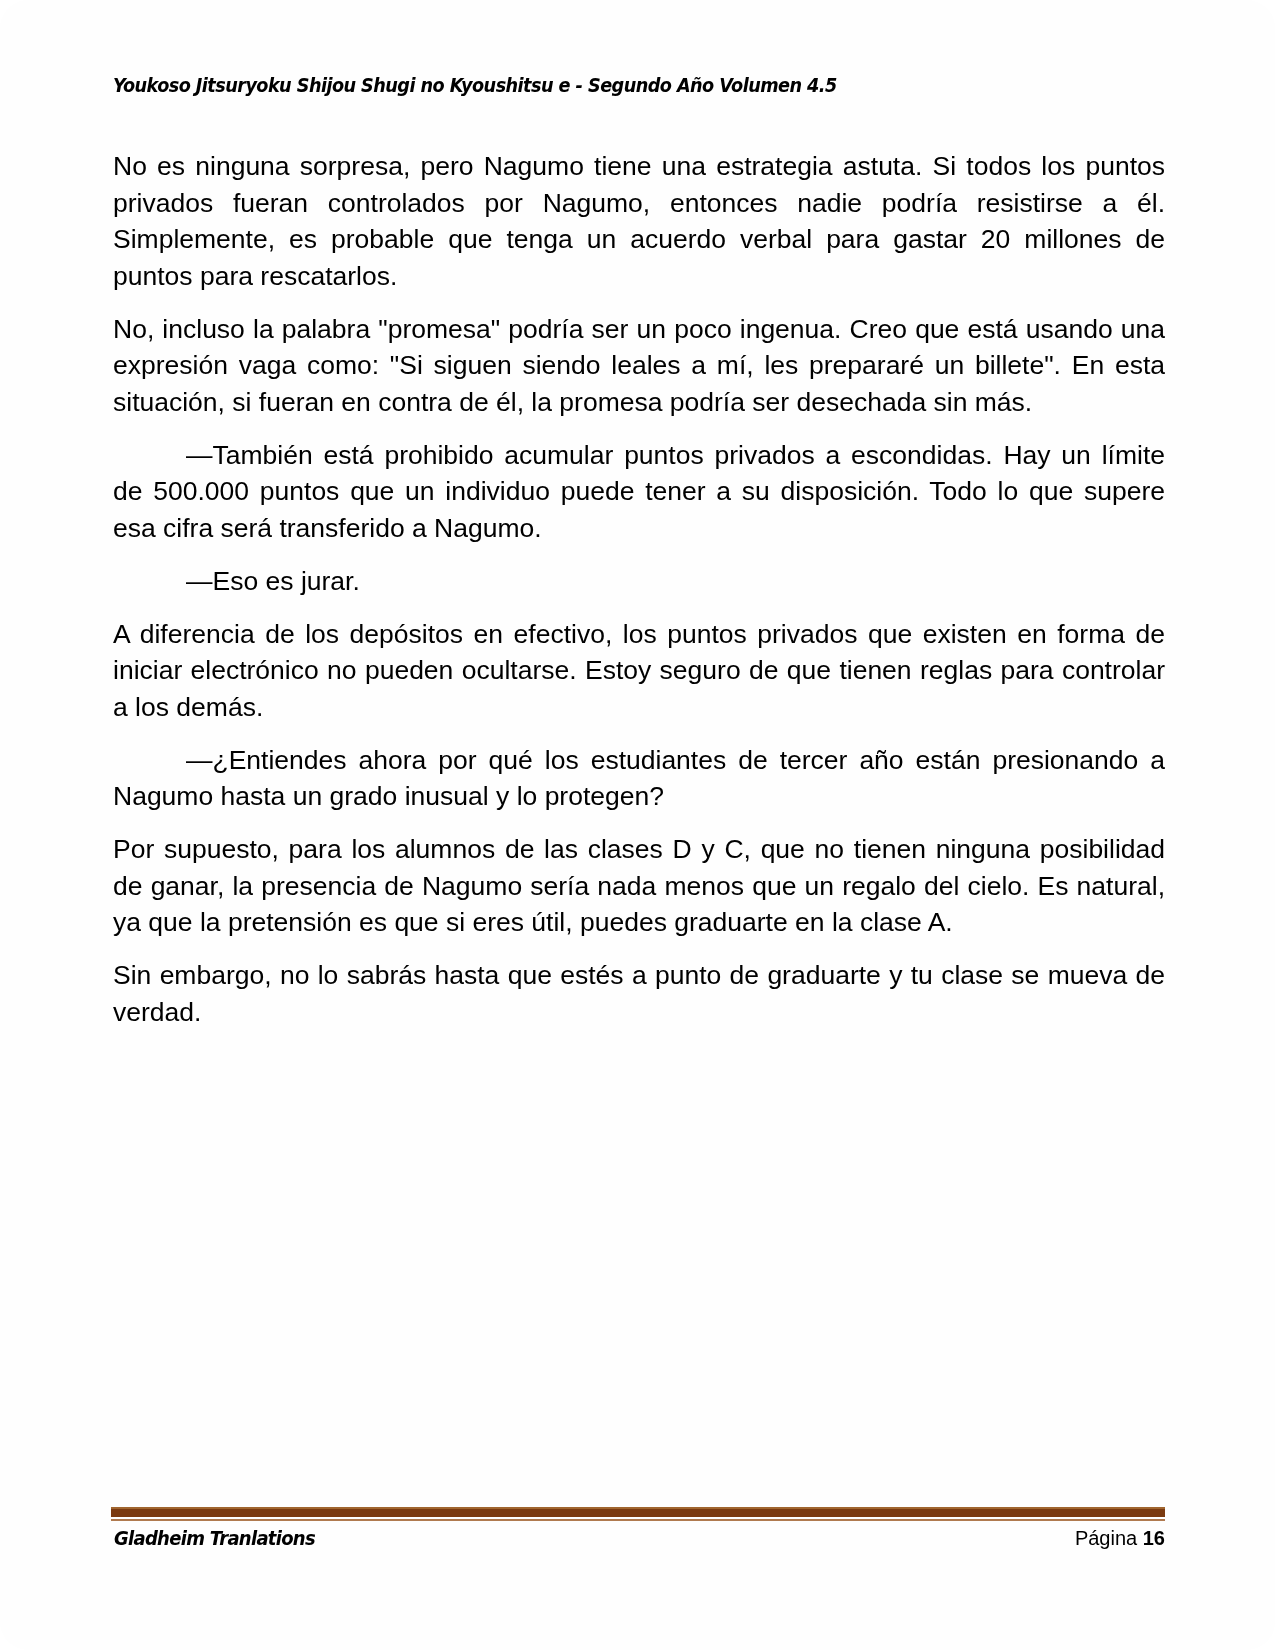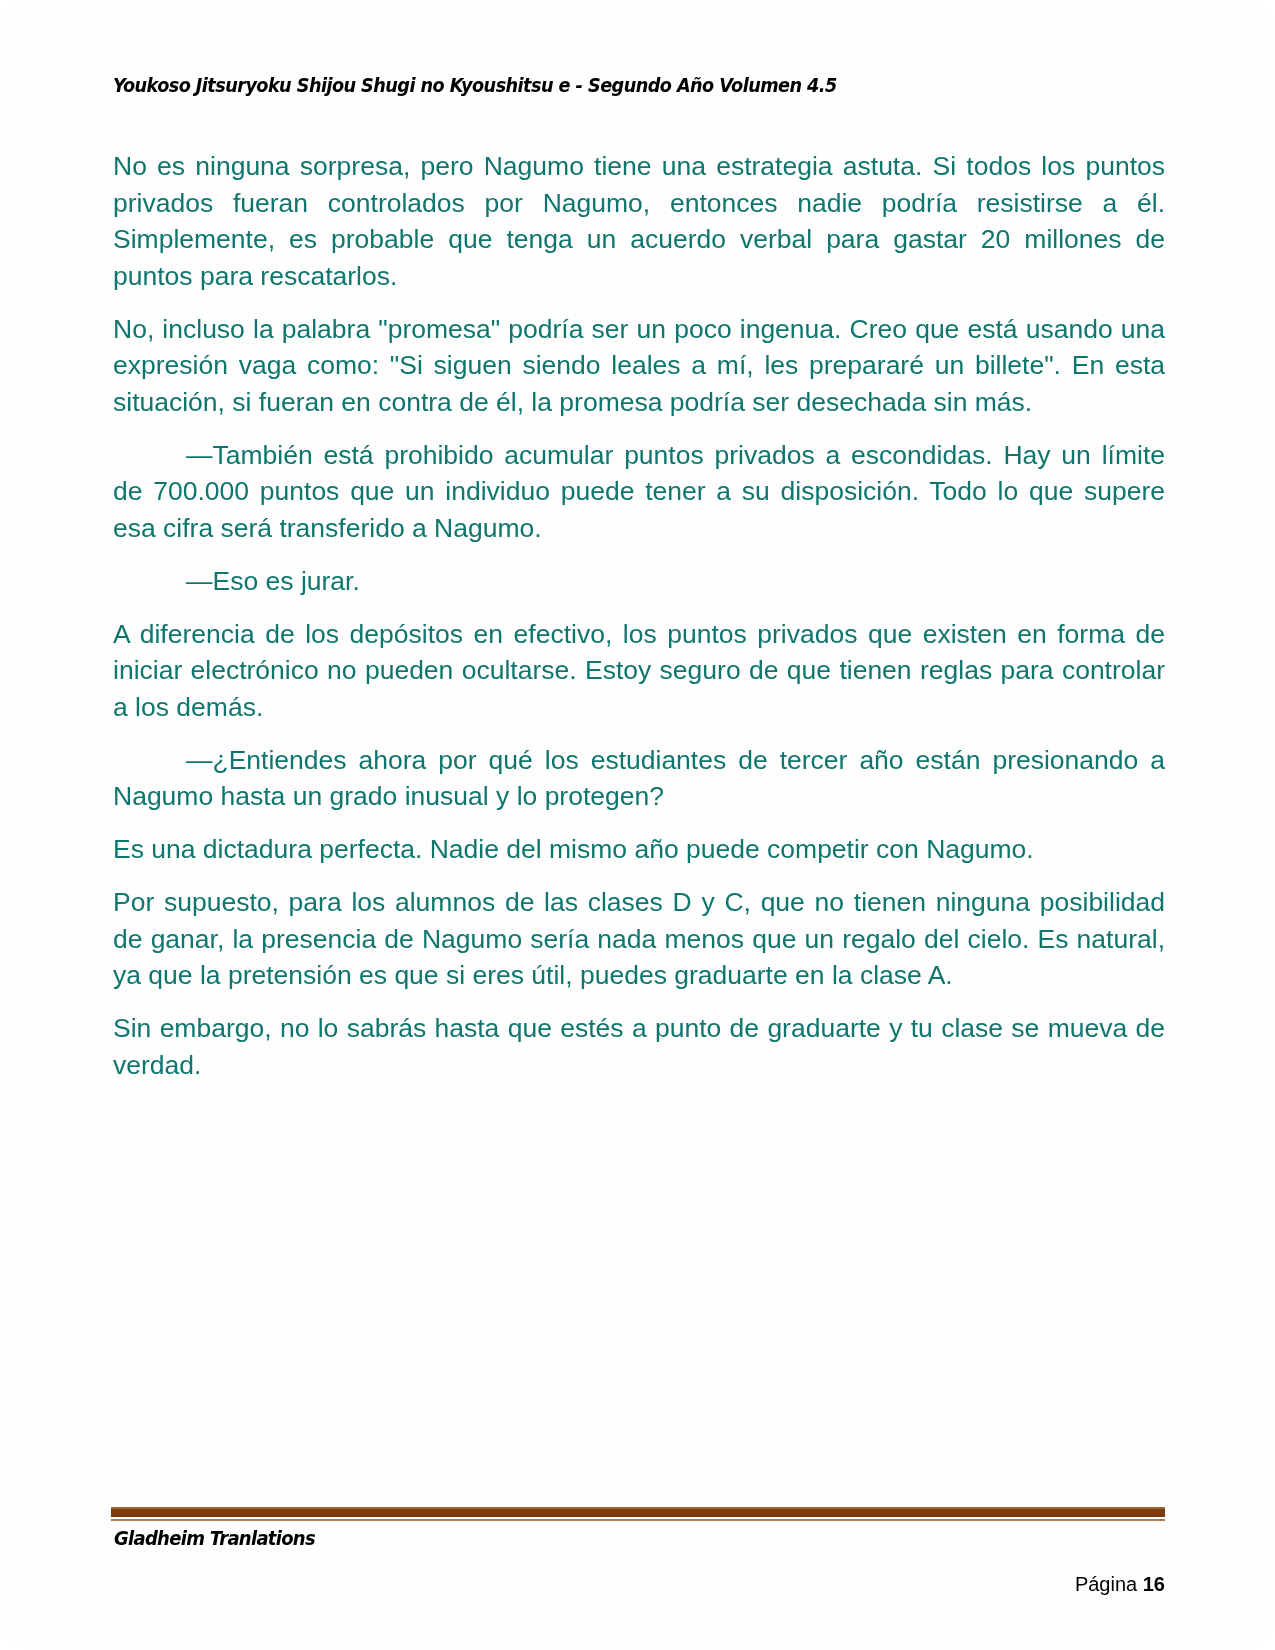--- a/index.html
+++ b/index.html
@@ -7,55 +7,54 @@
     .page { position: absolute; left: 0; top: 0; width: 1275px; height: 1650px; background: #fefefe; border-radius: 28px; }
     .header {
       position: absolute; left: 113px; top: 74px; width: 1060px;
       font-family: "DejaVu Sans", sans-serif; font-weight: bold; font-style: italic;
       font-size: 19px; letter-spacing: -0.6px; color: #000;
       transform: scaleX(0.93); transform-origin: left center;
     }
     .body-text {
       position: absolute; left: 113px; top: 148px; width: 1052px;
       font-family: "Liberation Sans", sans-serif; font-size: 26.5px; line-height: 36.5px;
-      color: #0f766e;
+      color: #000000;
     }
     .body-text p { margin: 0 0 16.5px 0; text-align: justify; }
     .body-text p.indent { text-indent: 73px; }
     .rule { position: absolute; left: 111px; width: 1054px; }
     .rule-main { top: 1509px; height: 8px; background: #7b3a10; }
     .rule-top { top: 1507px; height: 2px; background: #a0652f; }
     .rule-gap { top: 1517px; height: 2px; background: #ffffff; }
     .rule-thin { top: 1519px; height: 2px; background: #b07a4f; }
     .footer-left {
       position: absolute; left: 114px; top: 1526px;
       font-family: "DejaVu Sans", sans-serif; font-weight: bold; font-style: italic;
       font-size: 20px; letter-spacing: -0.8px; color: #000;
       transform: scaleX(0.9); transform-origin: left center;
     }
     .footer-right {
       position: absolute; right: 110px; top: 1527px;
-      font-family: "Liberation Sans", sans-serif; font-size: 20px; color: #000; margin-top: 46px;
+      font-family: "Liberation Sans", sans-serif; font-size: 20px; color: #000;
     }
     .footer-right .num { font-weight: bold; }
   </style>
 </head>
 <body>
 
 <div class="page">
   <div class="header">Youkoso Jitsuryoku Shijou Shugi no Kyoushitsu e - Segundo Año Volumen 4.5</div>
 
   <div class="body-text">
     <p>No es ninguna sorpresa, pero Nagumo tiene una estrategia astuta. Si todos los puntos privados fueran controlados por Nagumo, entonces nadie podría resistirse a él. Simplemente, es probable que tenga un acuerdo verbal para gastar 20 millones de puntos para rescatarlos.</p>
     <p>No, incluso la palabra "promesa" podría ser un poco ingenua. Creo que está usando una expresión vaga como: "Si siguen siendo leales a mí, les prepararé un billete". En esta situación, si fueran en contra de él, la promesa podría ser desechada sin más.</p>
-    <p class="indent">—También está prohibido acumular puntos privados a escondidas. Hay un límite de 700.000 puntos que un individuo puede tener a su disposición. Todo lo que supere esa cifra será transferido a Nagumo.</p>
+    <p class="indent">—También está prohibido acumular puntos privados a escondidas. Hay un límite de 500.000 puntos que un individuo puede tener a su disposición. Todo lo que supere esa cifra será transferido a Nagumo.</p>
     <p class="indent">—Eso es jurar.</p>
     <p>A diferencia de los depósitos en efectivo, los puntos privados que existen en forma de iniciar electrónico no pueden ocultarse. Estoy seguro de que tienen reglas para controlar a los demás.</p>
     <p class="indent">—¿Entiendes ahora por qué los estudiantes de tercer año están presionando a Nagumo hasta un grado inusual y lo protegen?</p>
-    <p>Es una dictadura perfecta. Nadie del mismo año puede competir con Nagumo.</p>
     <p>Por supuesto, para los alumnos de las clases D y C, que no tienen ninguna posibilidad de ganar, la presencia de Nagumo sería nada menos que un regalo del cielo. Es natural, ya que la pretensión es que si eres útil, puedes graduarte en la clase A.</p>
     <p>Sin embargo, no lo sabrás hasta que estés a punto de graduarte y tu clase se mueva de verdad.</p>
   </div>
 
   <div class="rule rule-top"></div>
   <div class="rule rule-main"></div>
   <div class="rule rule-gap"></div>
   <div class="rule rule-thin"></div>
 
   <div class="footer-left">Gladheim Tranlations</div>

